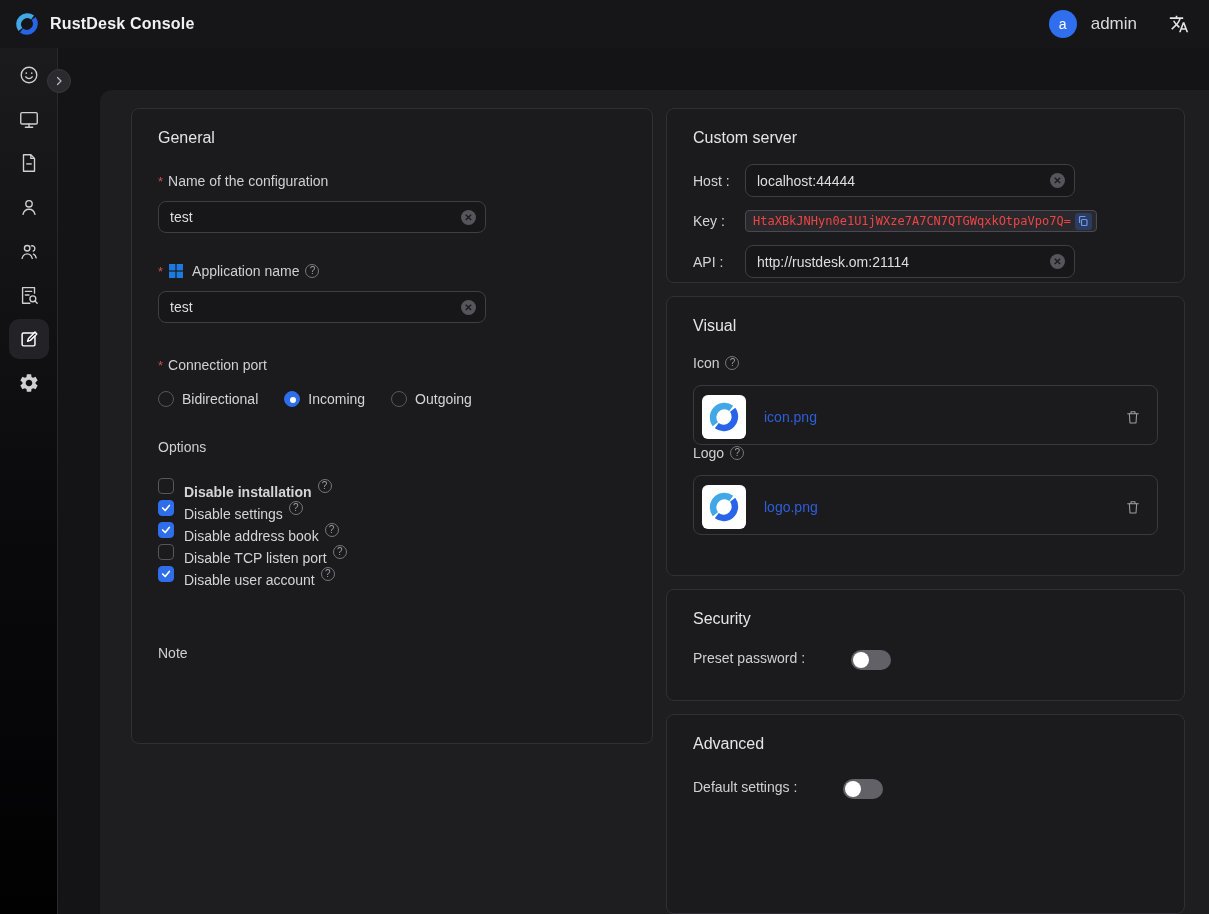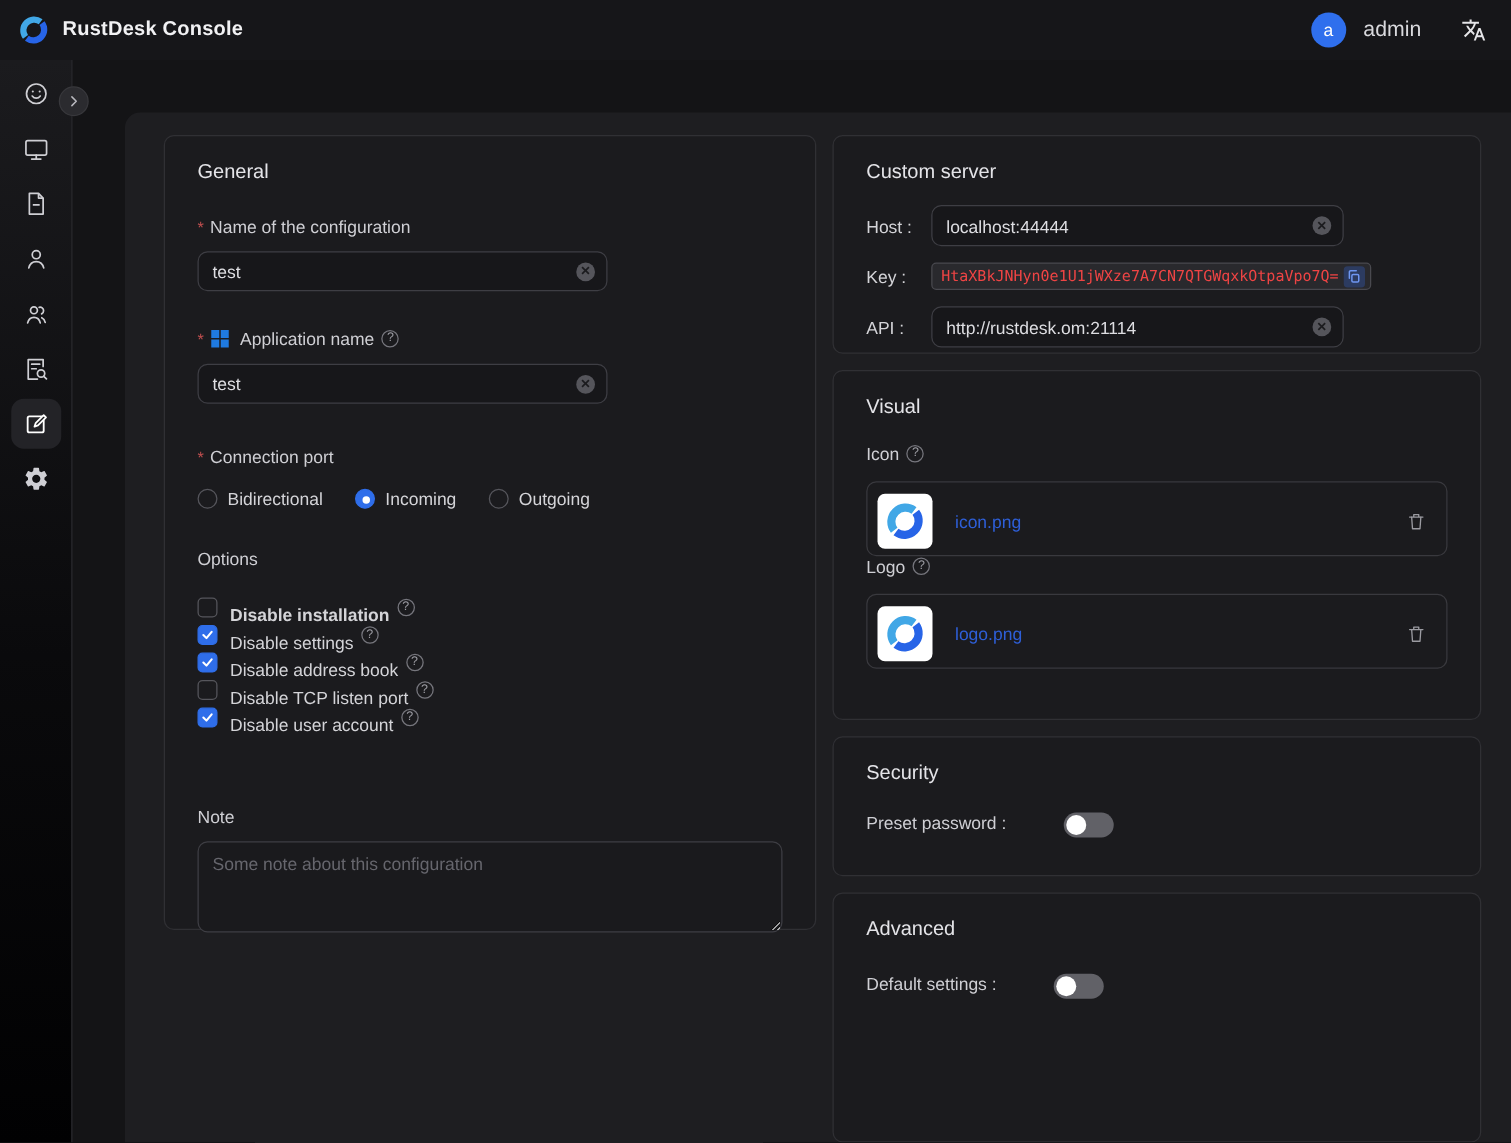--- a/index.html
+++ b/index.html
@@ -288,21 +288,20 @@
                   <svg width="10" height="10" viewBox="0 0 12 12" fill="none" stroke="#fff" stroke-width="2" stroke-linecap="round" stroke-linejoin="round">
                       <path d="M2 6l3 3 5-6"></path>
                     </svg>
                 </span>
                 <span class="chk-label">Disable user account</span>
                 <span class="help">?</span>
               </div>
             </div>
 
             <div class="label mt38">Note</div>
-            <textarea class="note mt12" placeholder="Some note about this configuration" style=""></textarea>
           </div>
         </div>
 
         <div class="col-right">
 
           <div class="card cs-card">
             <div class="card-title">Custom server</div>
             <div class="cs-row" style="margin-top:17px;">
               <span class="cs-label">Host :</span>
               <div class="text-input cs-input">

